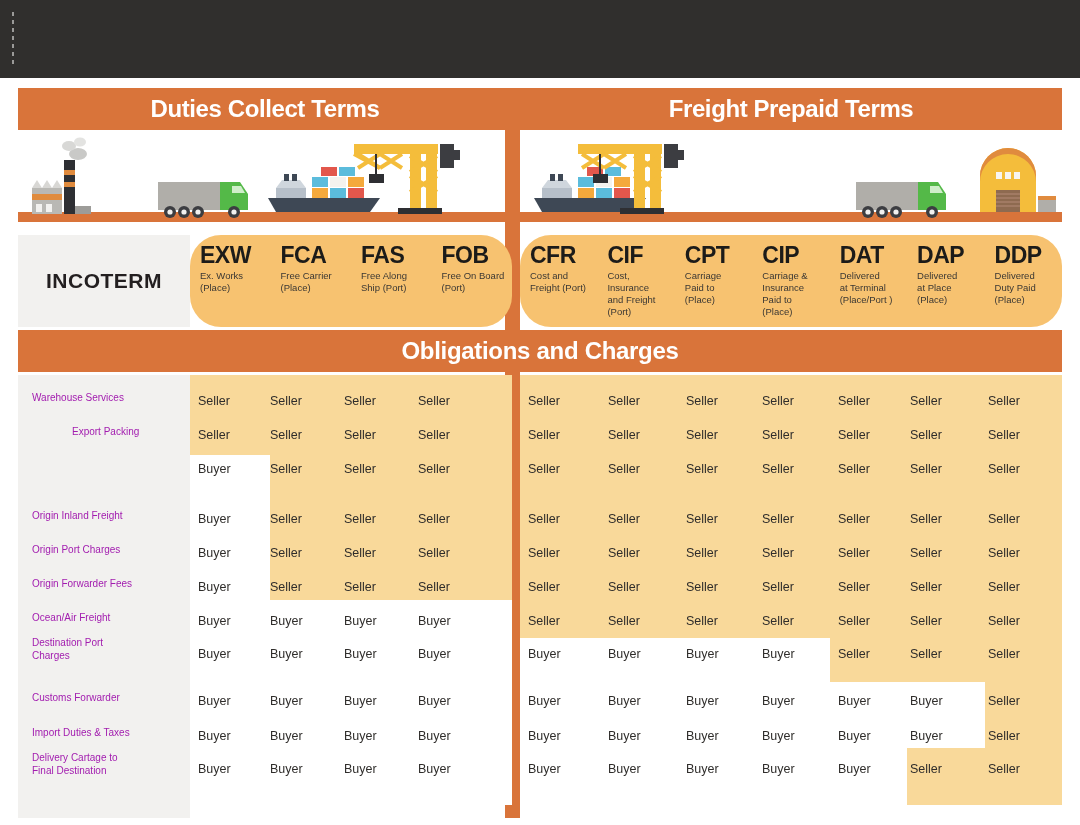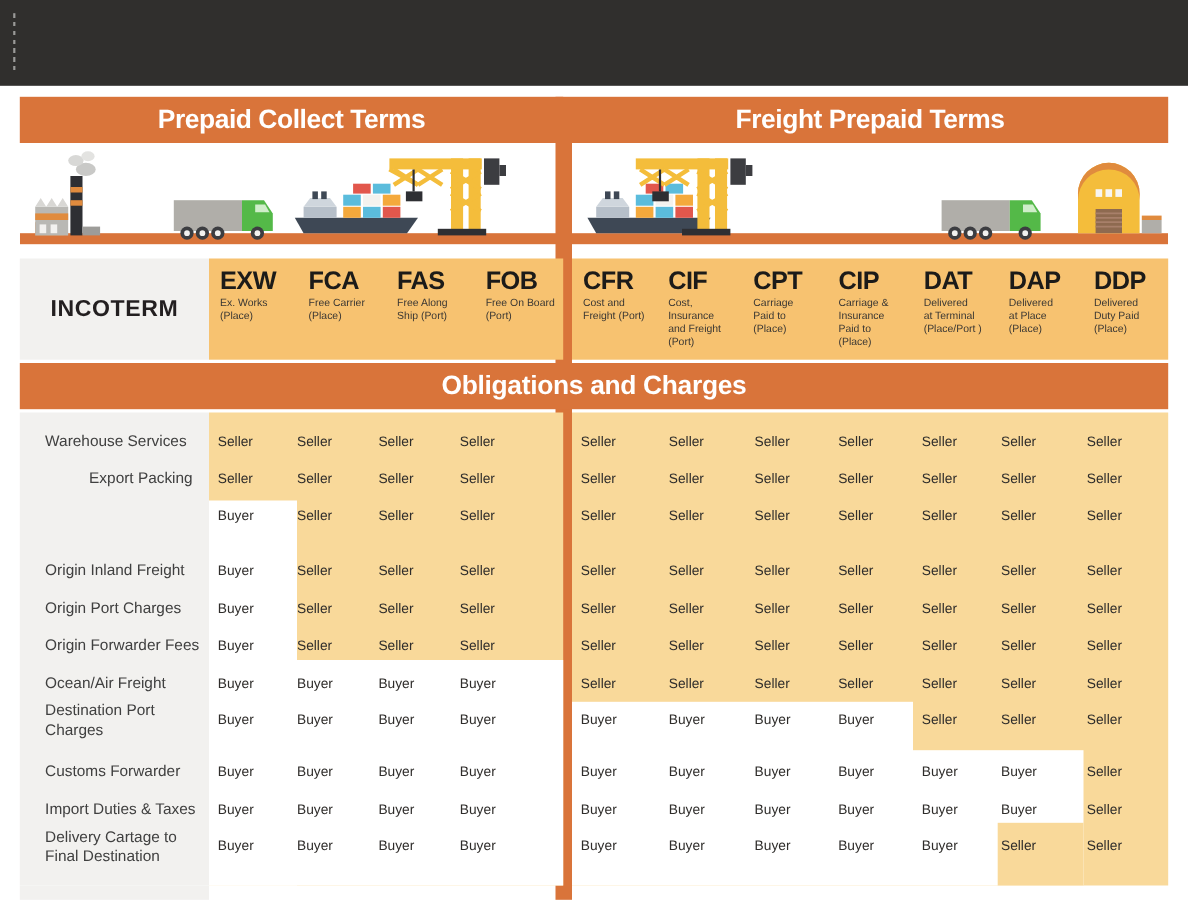--- a/index.html
+++ b/index.html
@@ -67,21 +67,21 @@
     position: absolute; left: 18px; top: 235px;
     width: 172px; height: 92px;
     background: #f2f1ef;
     display: flex; align-items: center; justify-content: center;
   }
   .incoterm-cell span {
     font-size: 21px; font-weight: bold; color: #231f20; letter-spacing: 0.5px;
   }
   .term-head-left  { left: 190px; width: 322px; background: #f7c270; }
   .term-head-right { left: 520px; width: 542px; background: #f7c270; }
-  .term-head { display: flex; }
+  .term-head { display: flex; border-radius: 31px; }
   .term-col {
     flex: 1 1 0; padding: 8px 6px 6px 10px;
   }
   .term-code {
     font-size: 23px; font-weight: bold; color: #1c1b19;
     letter-spacing: -0.5px; line-height: 1.05;
   }
   .term-desc {
     font-size: 9.5px; color: #3a3733; line-height: 1.25; margin-top: 3px;
   }
@@ -95,22 +95,22 @@
   }
   .oblig span { color: #fff; font-size: 24px; font-weight: bold; letter-spacing: -0.3px; }
 
   
   .body-rowlabels {
     position: absolute; left: 18px; top: 375px;
     width: 172px; height: 430px;
     background: #f2f1ef;
   }
   .rowlabel {
-    position: absolute; left: 23px; width: 160px;
-    font-size: 14px; color: #404040; line-height: 1.28;
+    position: absolute; left: 14px; width: 160px;
+    font-size: 10px; color: #a21caf; line-height: 1.28;
   }
 
   .block {
     position: absolute; top: 375px; height: 430px;
   }
   .block-left  { left: 190px; width: 322px; background: #f9d99a; }
   .block-right { left: 520px; width: 542px; background: #f9d99a; }
 
   .white-patch { position: absolute; background: #ffffff; }
 
@@ -126,21 +126,21 @@
   }
 </style>
 </head>
 <body>
 
 <div class="header">
   <div class="hdr-divider"></div>
 </div>
 
 <div class="band band-left">
-  <span>Prepaid Collect Terms</span>
+  <span>Duties Collect Terms</span>
 </div>
 <div class="band band-right">
   <span>Freight Prepaid Terms</span>
 </div>
 
 <div class="illo illo-left">
   <svg width="494" height="105" viewBox="0 0 494 105">
     <rect x="0" y="82" width="494" height="10" fill="#d9743a"></rect>
 
     <g>

